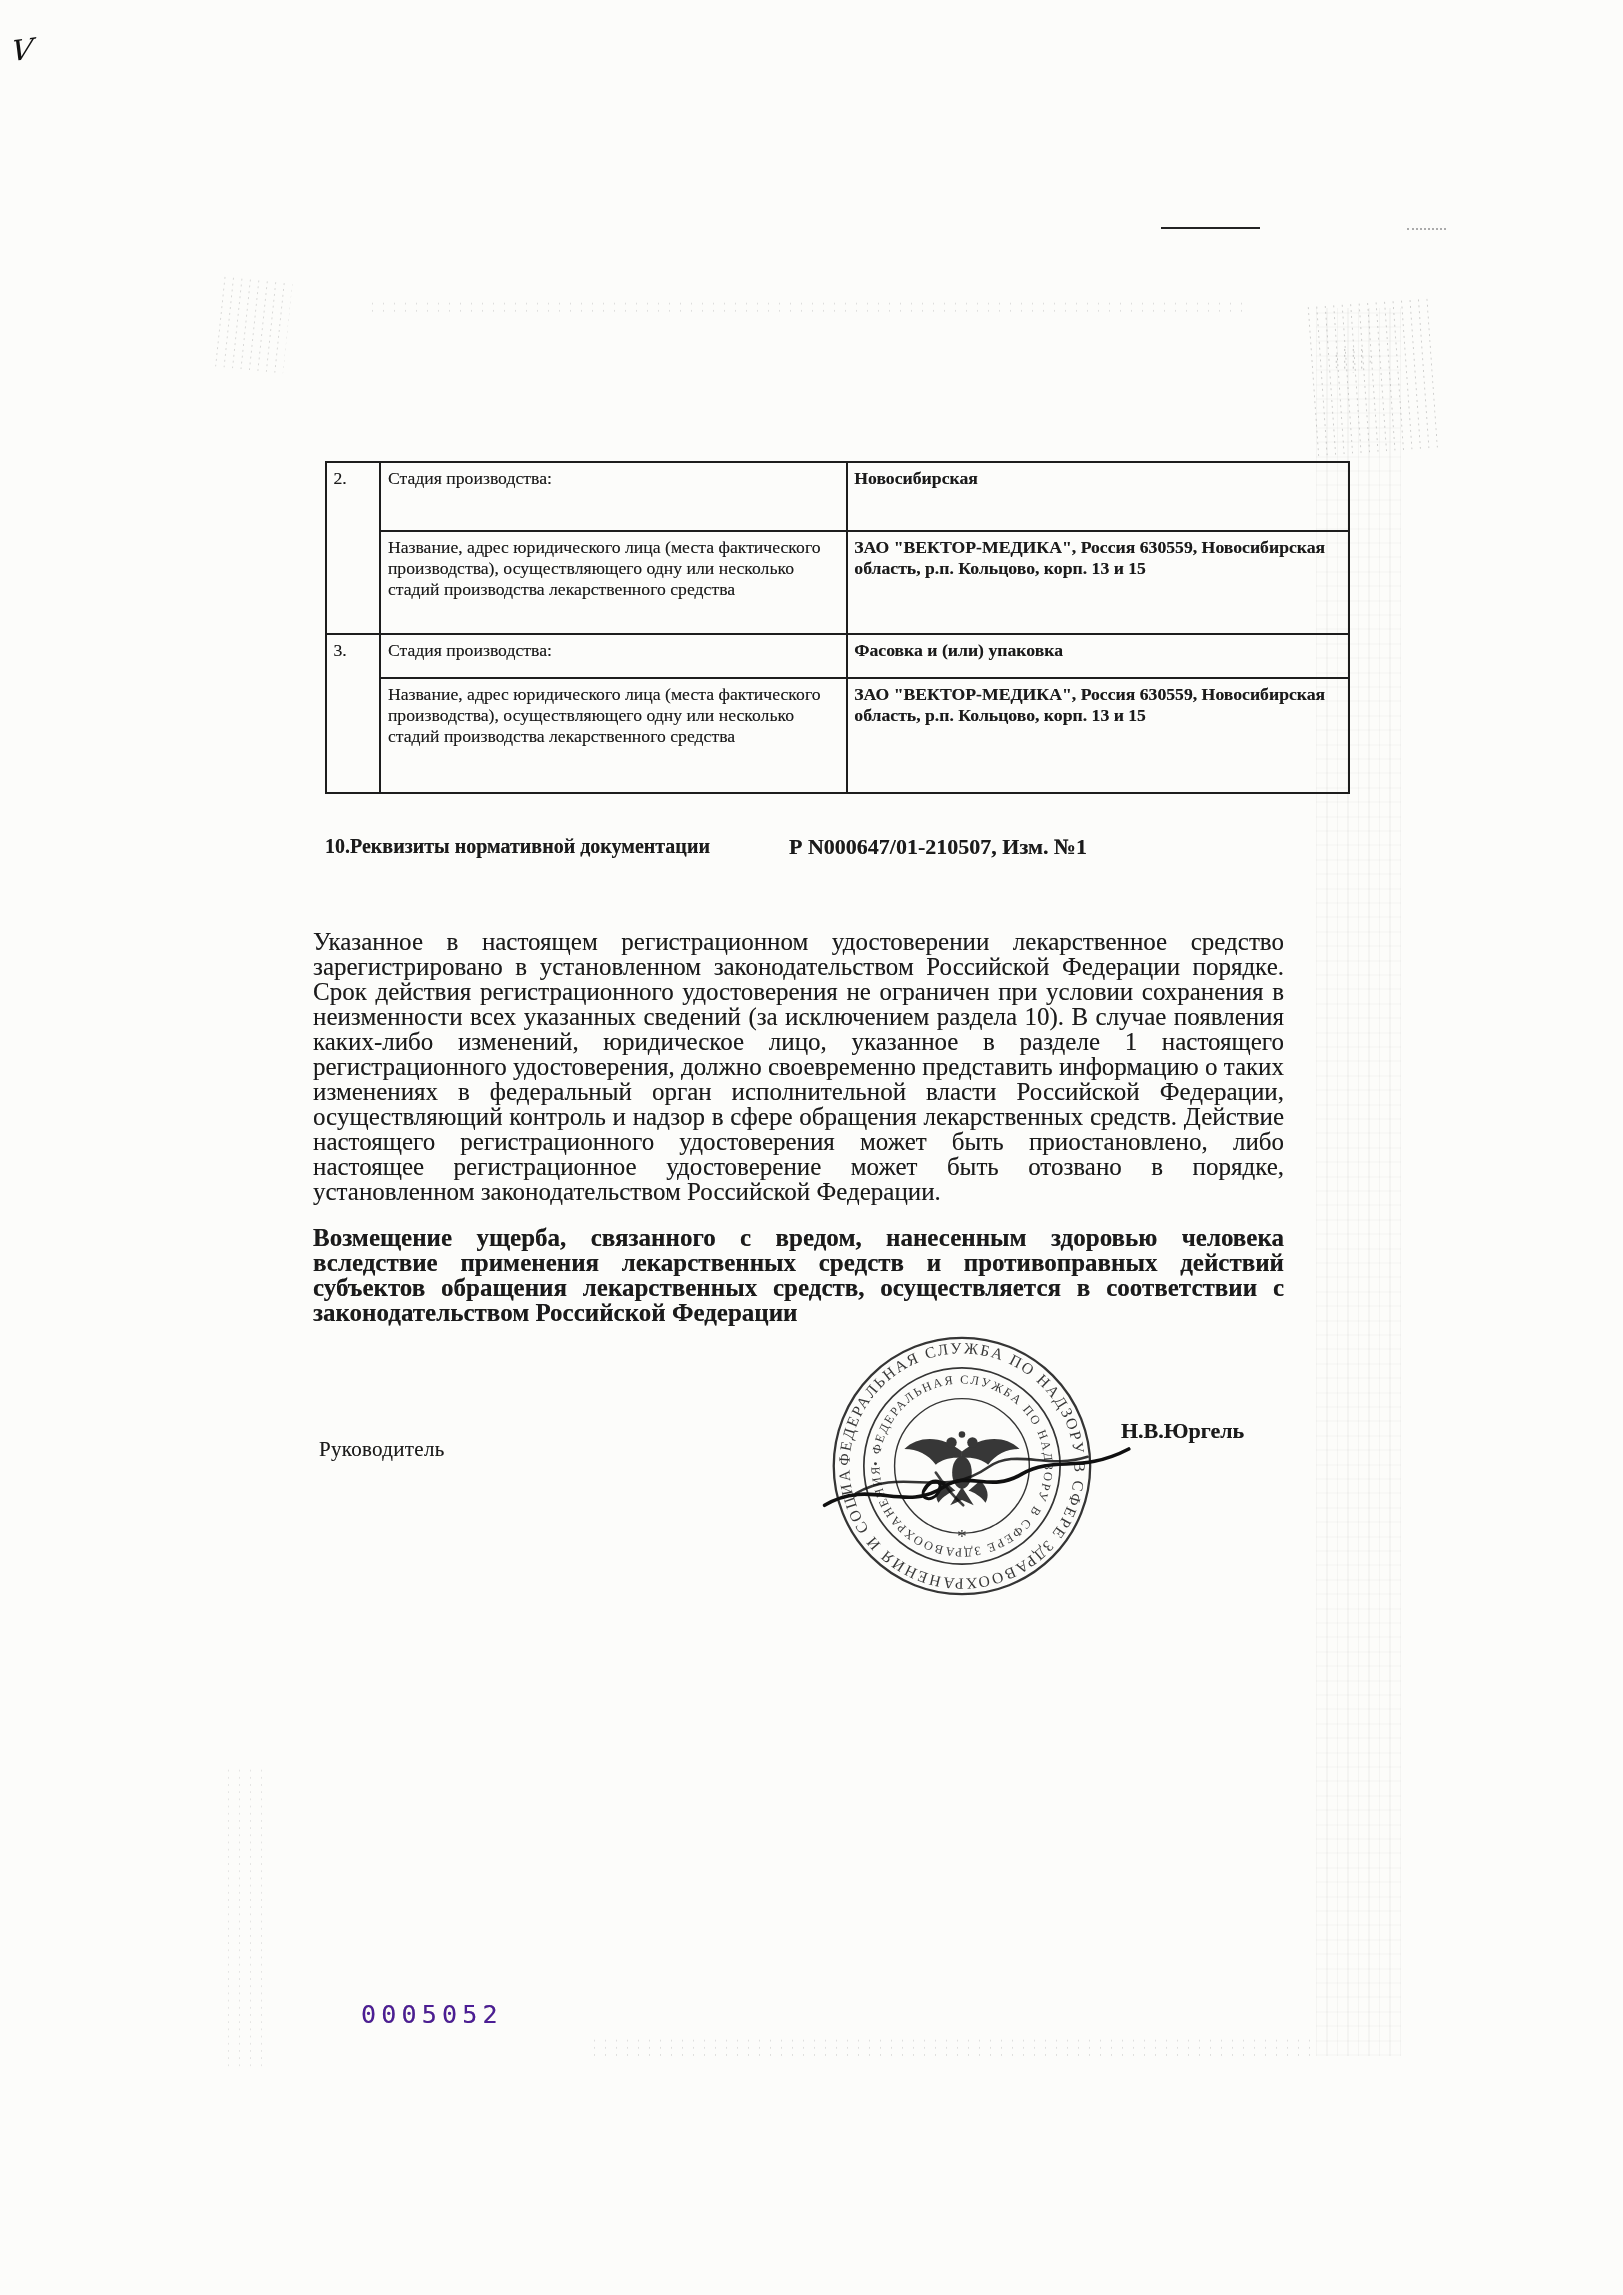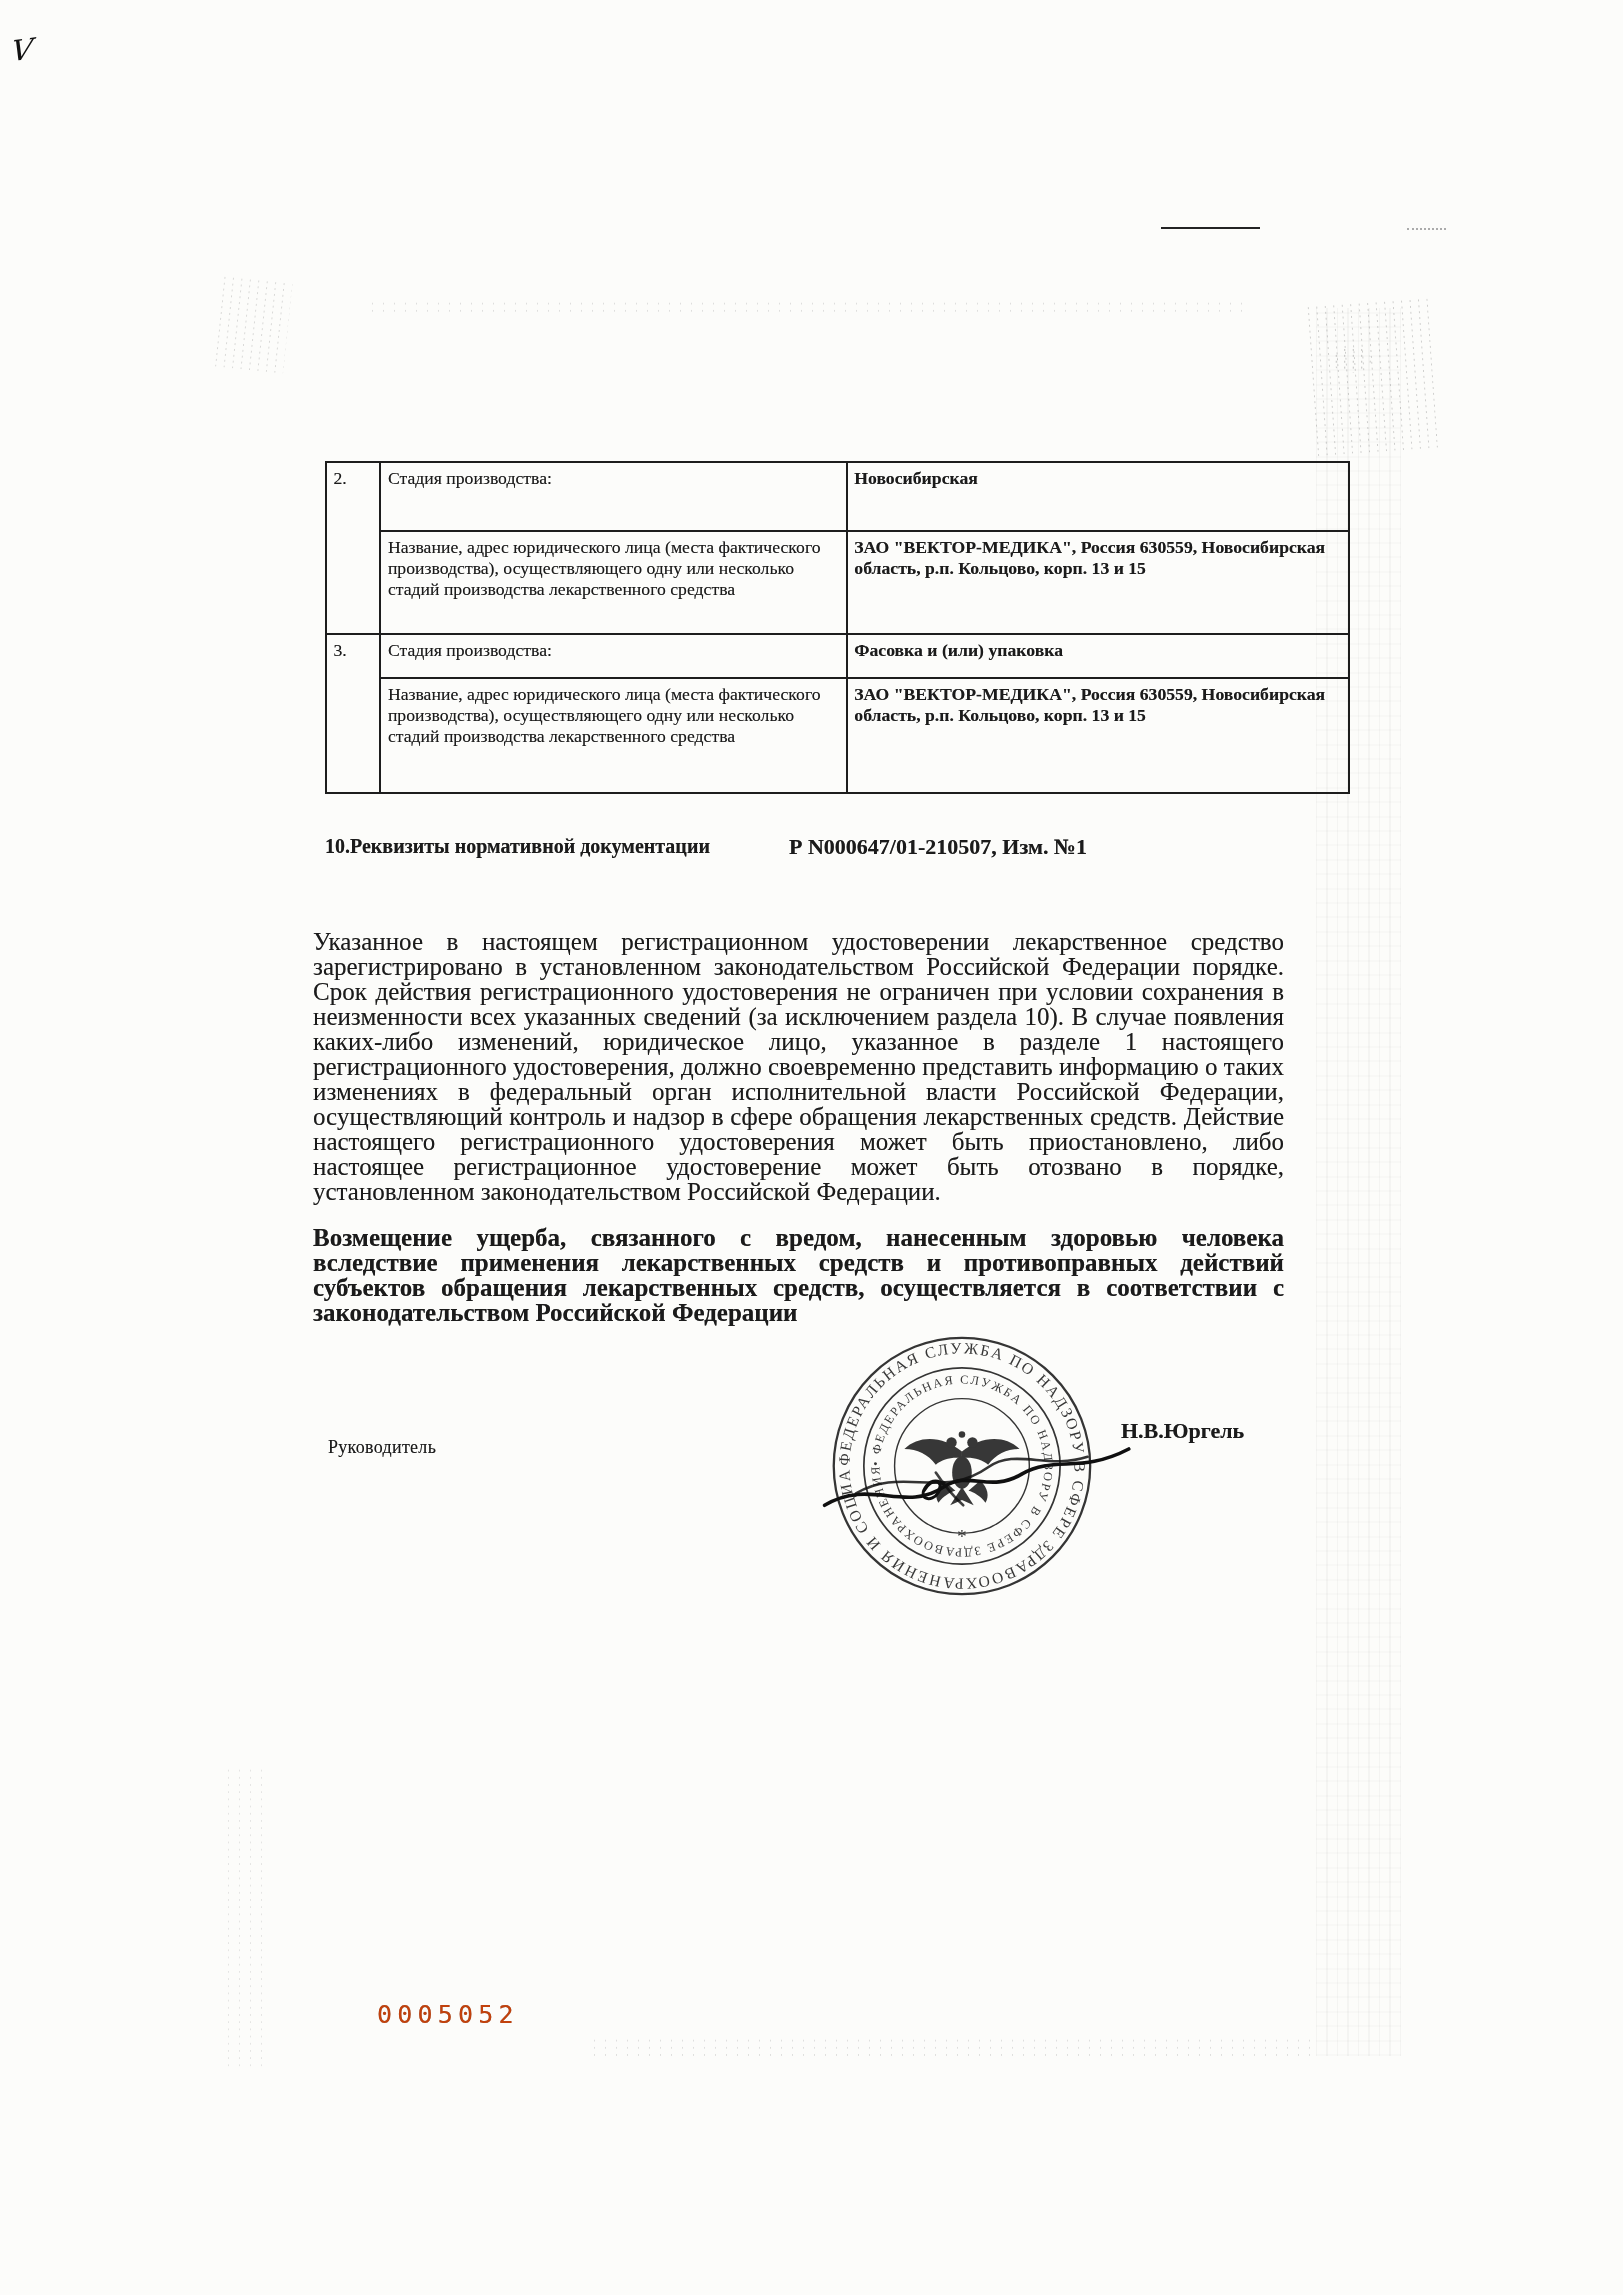--- a/index.html
+++ b/index.html
@@ -67,36 +67,35 @@
   }
   .para{
     position:absolute;left:313px;width:971px;
     font-size:25px;line-height:25px;
     text-align:justify;
     text-shadow:0 0 0.4px rgba(0,0,0,.4);
   }
   .para-1{top:929px;}
   .para-2{top:1225px;font-weight:bold;text-shadow:0 0 0.5px rgba(0,0,0,.55);}
   .role-label{
-    position:absolute;left:328px;top:1437px;
-    font-size:18px;letter-spacing:0.3px;
+    position:absolute;left:319px;top:1437px;
+    font-size:21px;letter-spacing:0.3px;
     text-shadow:0 0 0.4px rgba(0,0,0,.4);
   }
   .signer-name{
     position:absolute;left:1121px;top:1418px;
     font-size:22px;font-weight:700;
     text-shadow:0 0 0.5px rgba(0,0,0,.5);
     text-align:right;
   }
   .doc-serial{
     position:absolute;left:361px;top:2000px;
     font-family:"DejaVu Sans Mono",monospace;
-    font-size:25px;letter-spacing:5.2px;color:#c2410c;
+    font-size:25px;letter-spacing:5.2px;color:#4c1d95;
     text-shadow:0 0 0.5px rgba(0,0,0,.4);
-    margin-left:16px;
   }
   
   .stamp-svg{position:absolute;left:772px;top:1309px;filter:blur(0.3px);}
   .stamp-ring-text{
     font-family:"Liberation Serif","DejaVu Serif",serif;
     fill:#161616;letter-spacing:3px;
   }
 </style>
 </head>
 <body>

